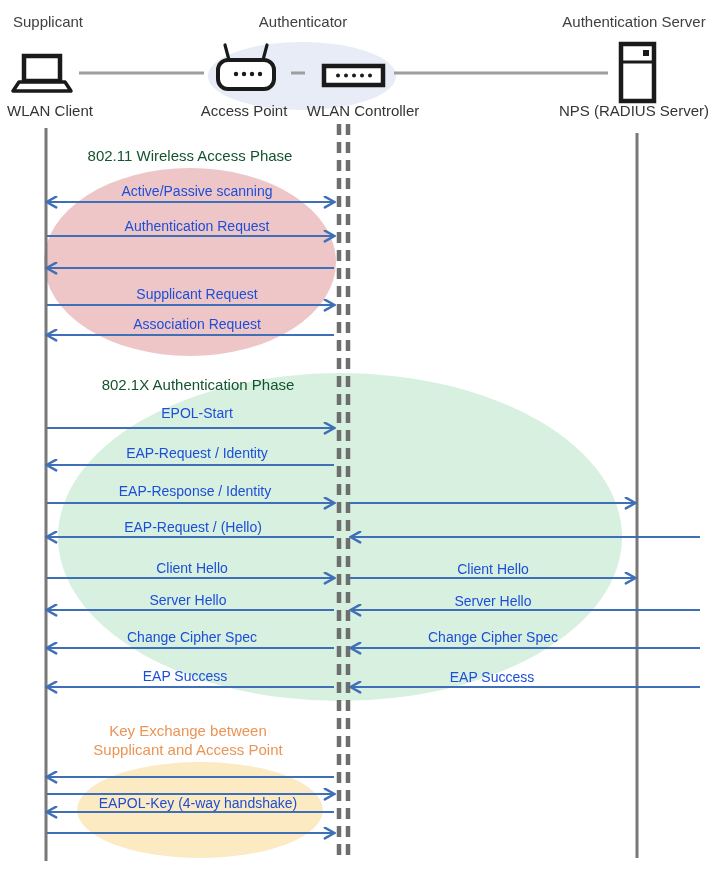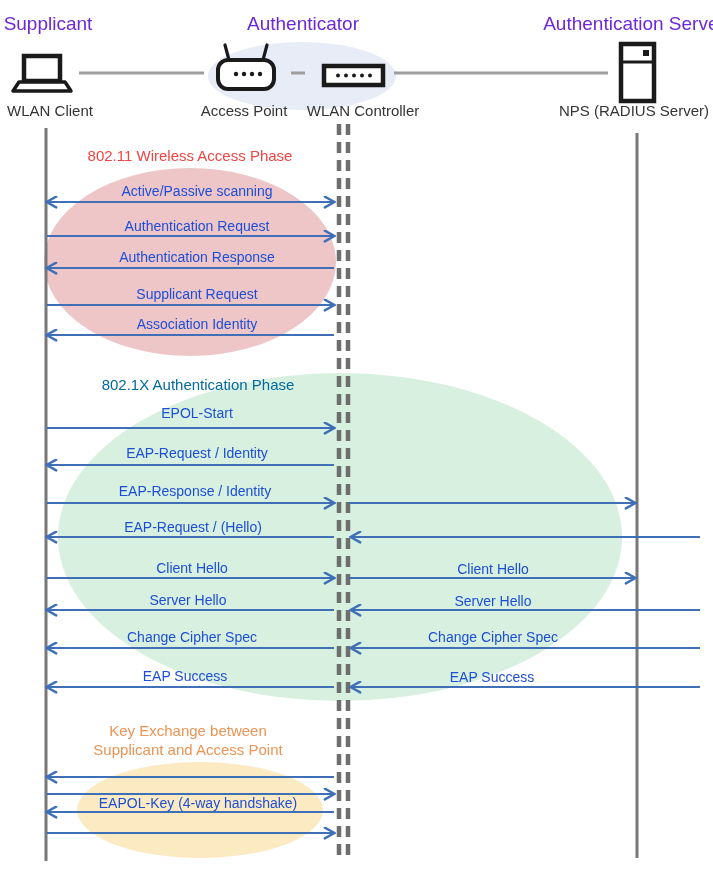--- a/index.html
+++ b/index.html
@@ -2,26 +2,26 @@
 <html><head>
 <meta charset="utf-8">
 <style>
   html,body{margin:0;padding:0;background:#fff;}
   #canvas{
     position:relative;width:713px;height:875px;background:#ffffff;
     font-family:"Liberation Sans",sans-serif;overflow:hidden;
   }
   #gfx{position:absolute;left:0;top:0;}
   .lbl{position:absolute;transform:translateX(-50%);white-space:nowrap;line-height:1.15;}
-  .role{font-size:19px;color:#6d28d9;}
+  .role{font-size:15px;color:#404040;}
   .dev{font-size:15px;color:#343434;text-align:right;}
   .m{font-size:14px;color:#1d4ed8;}
   .pt{font-size:15px;}
-  .pt1{color:#ef4444;}
-  .pt2{color:#0369a1;}
+  .pt1{color:#14532d;}
+  .pt2{color:#14532d;}
   .pt3{color:#EB9455;}
   .ar{stroke:#3E6FB7;stroke-width:2.2;fill:none;}
   .life{stroke:#787878;stroke-width:3;}
   .lifedash{stroke:#6E6E6E;stroke-width:4.5;stroke-dasharray:11 7;}
   .conn{stroke:#9E9E9E;stroke-width:3;}
   .ic{stroke:#1a1a1a;fill:#ffffff;}
 </style>
 </head>
 <body>
 
@@ -117,23 +117,22 @@
   <div class="lbl dev" style="left:363px;top:102px">WLAN Controller</div>
   <div class="lbl dev" style="left:634px;top:102px">NPS (RADIUS Server)</div>
 
   <div class="lbl pt pt1" style="left:190px;top:147px">802.11 Wireless Access Phase</div>
   <div class="lbl pt pt2" style="left:198px;top:376px">802.1X Authentication Phase</div>
   <div class="lbl pt pt3" style="left:188px;top:741px">Supplicant and Access Point</div>
   <div class="lbl pt pt3" style="left:188px;top:722px">Key Exchange between</div>
 
   <div class="lbl m" style="left:197px;top:183px">Active/Passive scanning</div>
   <div class="lbl m" style="left:197px;top:218px">Authentication Request</div>
-  <div class="lbl m" style="left:197px;top:249px">Authentication Response</div>
   <div class="lbl m" style="left:197px;top:286px">Supplicant Request</div>
-  <div class="lbl m" style="left:197px;top:316px">Association Identity</div>
+  <div class="lbl m" style="left:197px;top:316px">Association Request</div>
   <div class="lbl m" style="left:197px;top:405px">EPOL-Start</div>
   <div class="lbl m" style="left:197px;top:445px">EAP-Request / Identity</div>
   <div class="lbl m" style="left:195px;top:483px">EAP-Response / Identity</div>
   <div class="lbl m" style="left:193px;top:519px">EAP-Request / (Hello)</div>
   <div class="lbl m" style="left:192px;top:560px">Client Hello</div>
   <div class="lbl m" style="left:493px;top:561px">Client Hello</div>
   <div class="lbl m" style="left:188px;top:592px">Server Hello</div>
   <div class="lbl m" style="left:493px;top:593px">Server Hello</div>
   <div class="lbl m" style="left:192px;top:629px">Change Cipher Spec</div>
   <div class="lbl m" style="left:493px;top:629px">Change Cipher Spec</div>

